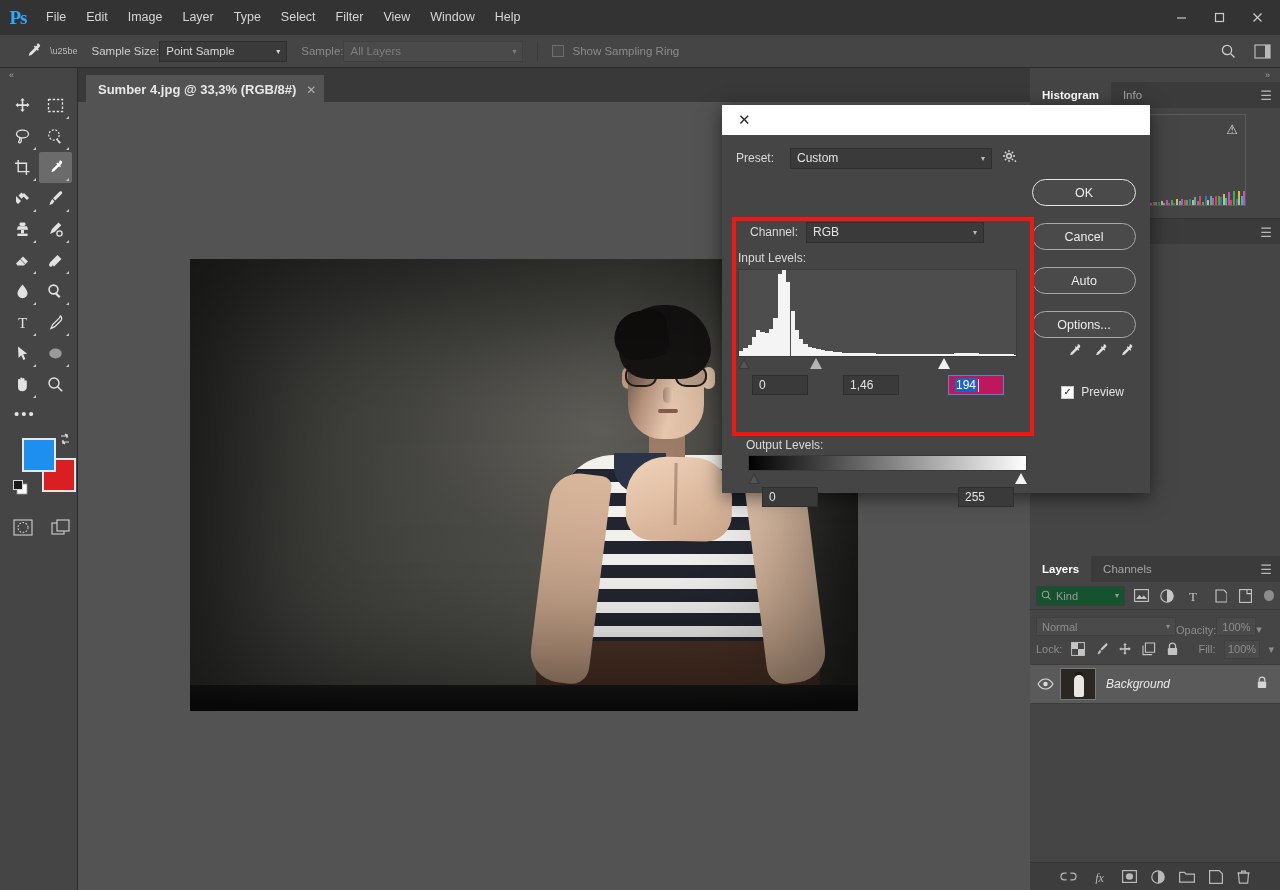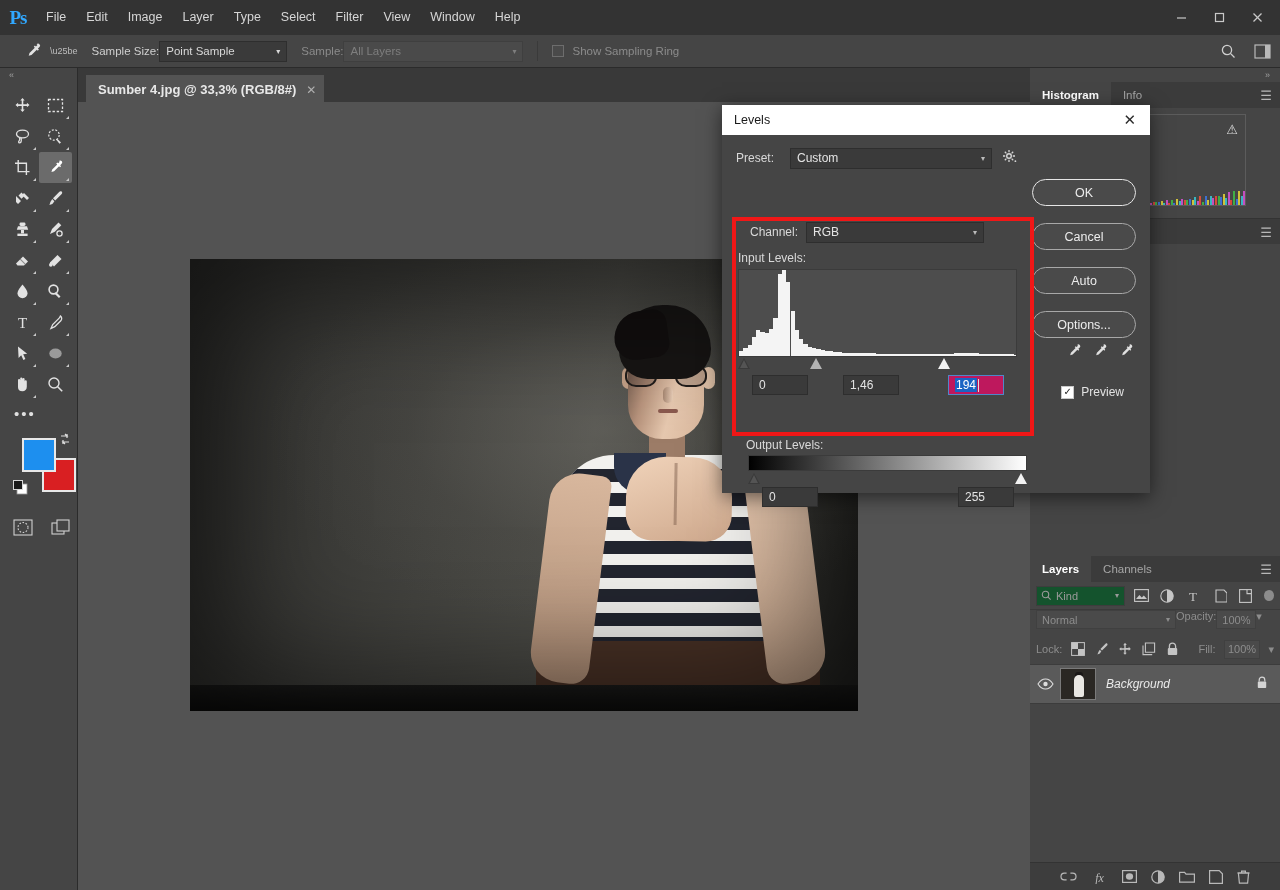--- a/index.html
+++ b/index.html
@@ -258,21 +258,21 @@
     height: 28px; display: flex; align-items: center; padding: 0 6px;
     border-bottom: 1px solid #3a3a3a; gap: 6px;
   }
   .lf-kind {
     width: 96px; height: 20px; background: #14532d; border: 1px solid #3d3d3d;
     display: flex; align-items: center; color: #999; font-size: 11px; padding: 0 4px;
     position: relative;
   }
   .lf-ic { width: 22px; height: 20px; display: flex; align-items: center; justify-content: center; color: #c6c6c6; }
   .lf-dot { width: 11px; height: 11px; border-radius: 50%; background: #8c8c8c; margin-left: 2px; }
-  .lay-blend { height: 26px; display: flex; align-items: flex-start; padding: 0 6px; }
+  .lay-blend { height: 26px; display: flex; align-items: flex-end; padding: 0 6px; }
   .lb-mode {
     width: 140px; height: 19px; background: #4a4a4a; border: 1px solid #404040;
     color: #8d8d8d; font-size: 11px; display: flex; align-items: center;
     padding: 0 5px; position: relative;
   }
   .lb-txt { color: #8d8d8d; font-size: 11px; }
   .lb-val {
     width: 40px; height: 19px; background: #4a4a4a; border: 1px solid #404040;
     color: #8d8d8d; font-size: 11px; display: flex; align-items: center; justify-content: center;
   }
@@ -955,21 +955,20 @@
               <path d="M1.4 3h10.2l-1 10.2H2.4z" fill="none" stroke="#b9b9b9" stroke-width="1.2"></path>
               <path d="M0.4 3h12.2M4.6 3V1.2h3.8V3" fill="none" stroke="#b9b9b9" stroke-width="1.2"></path>
             </svg>
         </div>
       </div>
     </div>
   </div>
 
   <div class="dialog">
     <div class="dlg-title">
-      <span class="t">Levels</span>
       <span class="x">✕</span>
     </div>
     <div class="dlg-body">
 
       <div class="preset-row">
         <span class="preset-lbl">Preset:</span>
         <div class="preset-sel">
           <span>Custom</span>
           <span class="car">▾</span>
         </div>

